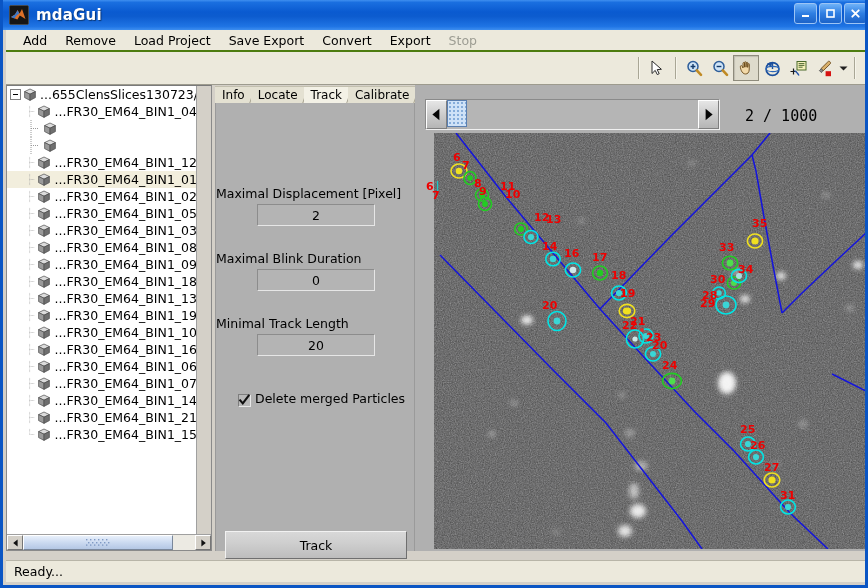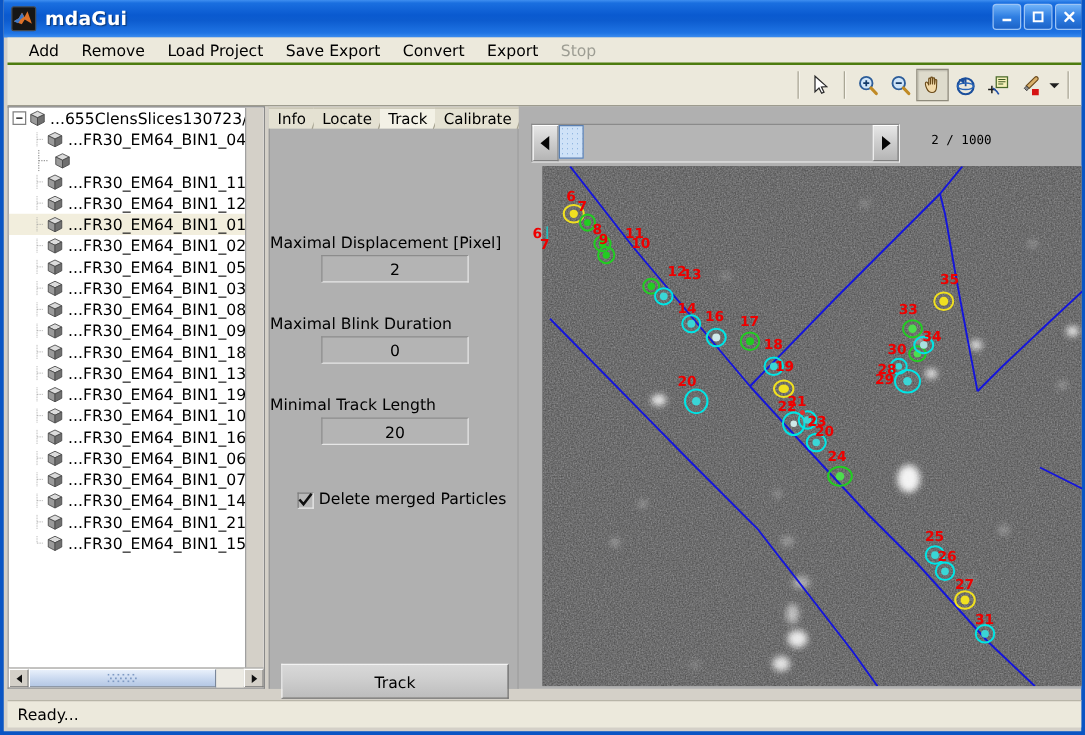--- a/index.html
+++ b/index.html
@@ -406,21 +406,21 @@
     box-sizing: border-box;
     cursor: pointer;
     background-image:
       radial-gradient(#7fa8d8 0.7px, transparent 0.8px);
     background-size: 4px 4px;
     background-color: #cfe2f7;
   }
   #frame-counter {
     position: absolute;
     left: 330px; top: 22px;
-    font-size: 10px;
+    font-size: 15px;
     color: #000000;
     font-family: "DejaVu Sans Mono", "Liberation Mono", monospace;
     white-space: nowrap;
   }
   #image-view {
     position: absolute;
     left: 8px; top: 47px;
     width: 444px; height: 417px;
     background: #b0b0b0;
     overflow: hidden;
@@ -623,21 +623,20 @@
           <div style="width:17px;flex:0 0 auto;"></div>
           <svg width="16" height="17" viewBox="0 0 16 17">
             <path d="M4 0 V17" stroke="#9a9a9a" stroke-width="1" stroke-dasharray="1,1"></path>
             <path d="M4 8.5 H12" stroke="#9a9a9a" stroke-width="1" stroke-dasharray="1,1"></path>
           </svg>
           <svg class="cube" viewBox="0 0 14 14">
             <path d="M7 1 L12.4 3.6 L7 6.2 L1.6 3.6 Z" fill="#dcdcdc" stroke="#4a4a4a" stroke-width="0.7"></path>
             <path d="M1.6 3.6 L7 6.2 L7 12.4 L1.6 9.6 Z" fill="#9a9a9a" stroke="#4a4a4a" stroke-width="0.7"></path>
             <path d="M12.4 3.6 L7 6.2 L7 12.4 L12.4 9.6 Z" fill="#6f6f6f" stroke="#4a4a4a" stroke-width="0.7"></path>
           </svg>
-          <span class="node-label">...FR30_EM64_BIN1_11</span>
         </div>
         <div class="tree-row">
           <div style="width:17px;flex:0 0 auto;"></div>
           <svg width="16" height="17" viewBox="0 0 16 17">
             <path d="M4 0 V17" stroke="#9a9a9a" stroke-width="1" stroke-dasharray="1,1"></path>
             <path d="M4 8.5 H12" stroke="#9a9a9a" stroke-width="1" stroke-dasharray="1,1"></path>
           </svg>
           <svg class="cube" viewBox="0 0 14 14">
             <path d="M7 1 L12.4 3.6 L7 6.2 L1.6 3.6 Z" fill="#dcdcdc" stroke="#4a4a4a" stroke-width="0.7"></path>
             <path d="M1.6 3.6 L7 6.2 L7 12.4 L1.6 9.6 Z" fill="#9a9a9a" stroke="#4a4a4a" stroke-width="0.7"></path>

